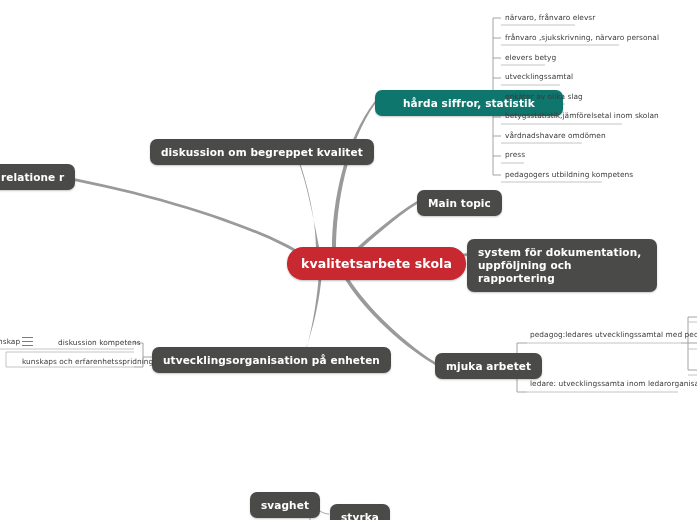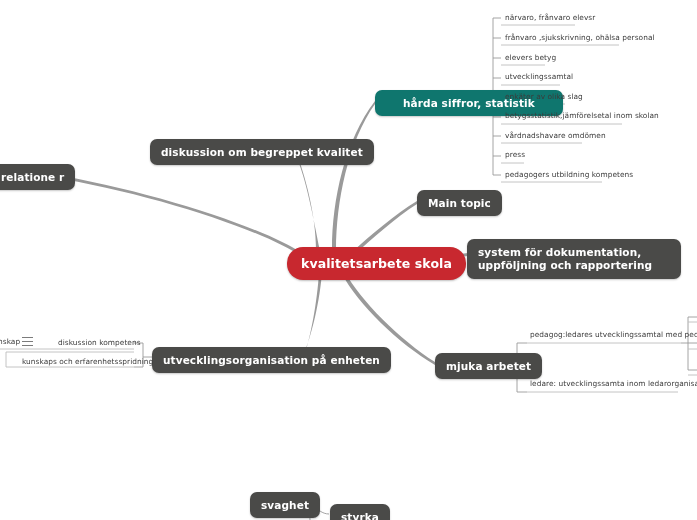--- a/index.html
+++ b/index.html
@@ -177,42 +177,42 @@
   </div>
 
   <div class="node node-dark" style="left:-10px; top:164px;">
     <span>relatione r</span>
   </div>
 
   <div class="node node-dark" style="left:417px; top:190px;">
     <span>Main topic</span>
   </div>
 
-  <div class="node node-dark wrap" style="left:467px; top:239px; width:214px; line-height:13px;">
+  <div class="node node-dark wrap" style="left:467px; top:239px; width:190px; line-height:13px;">
     <span>system för dokumentation, uppföljning och rapportering</span>
   </div>
 
   <div class="node node-dark" style="left:152px; top:347px;">
     <span>utvecklingsorganisation på enheten</span>
   </div>
 
   <div class="node node-dark" style="left:435px; top:353px;">
     <span>mjuka arbetet</span>
   </div>
 
   <div class="node node-dark" style="left:250px; top:492px;">
     <span>svaghet</span>
   </div>
 
   <div class="node node-dark" style="left:330px; top:504px;">
     <span>styrka</span>
   </div>
 
   <div class="leaf" style="left:505px; top:12px;">närvaro, frånvaro elevsr</div>
-  <div class="leaf" style="left:505px; top:32px;">frånvaro ,sjukskrivning, ohälsa personal</div>
+  <div class="leaf" style="left:505px; top:32px;">frånvaro ,sjukskrivning, närvaro personal</div>
   <div class="leaf" style="left:505px; top:52px;">elevers betyg</div>
   <div class="leaf" style="left:505px; top:71px;">utvecklingssamtal</div>
   <div class="leaf" style="left:505px; top:91px;">enkäter av olika slag</div>
   <div class="leaf" style="left:505px; top:110px;">betygsstatistik,jämförelsetal inom skolan</div>
   <div class="leaf" style="left:505px; top:130px;">vårdnadshavare omdömen</div>
   <div class="leaf" style="left:505px; top:149px;">press</div>
   <div class="leaf" style="left:505px; top:169px;">pedagogers utbildning kompetens</div>
 
   <div class="leaf" style="left:530px; top:329px;">pedagog:ledares utvecklingssamtal med pedagog</div>
   <div class="leaf" style="left:530px; top:378px;">ledare: utvecklingssamta inom ledarorganisationenl</div>

